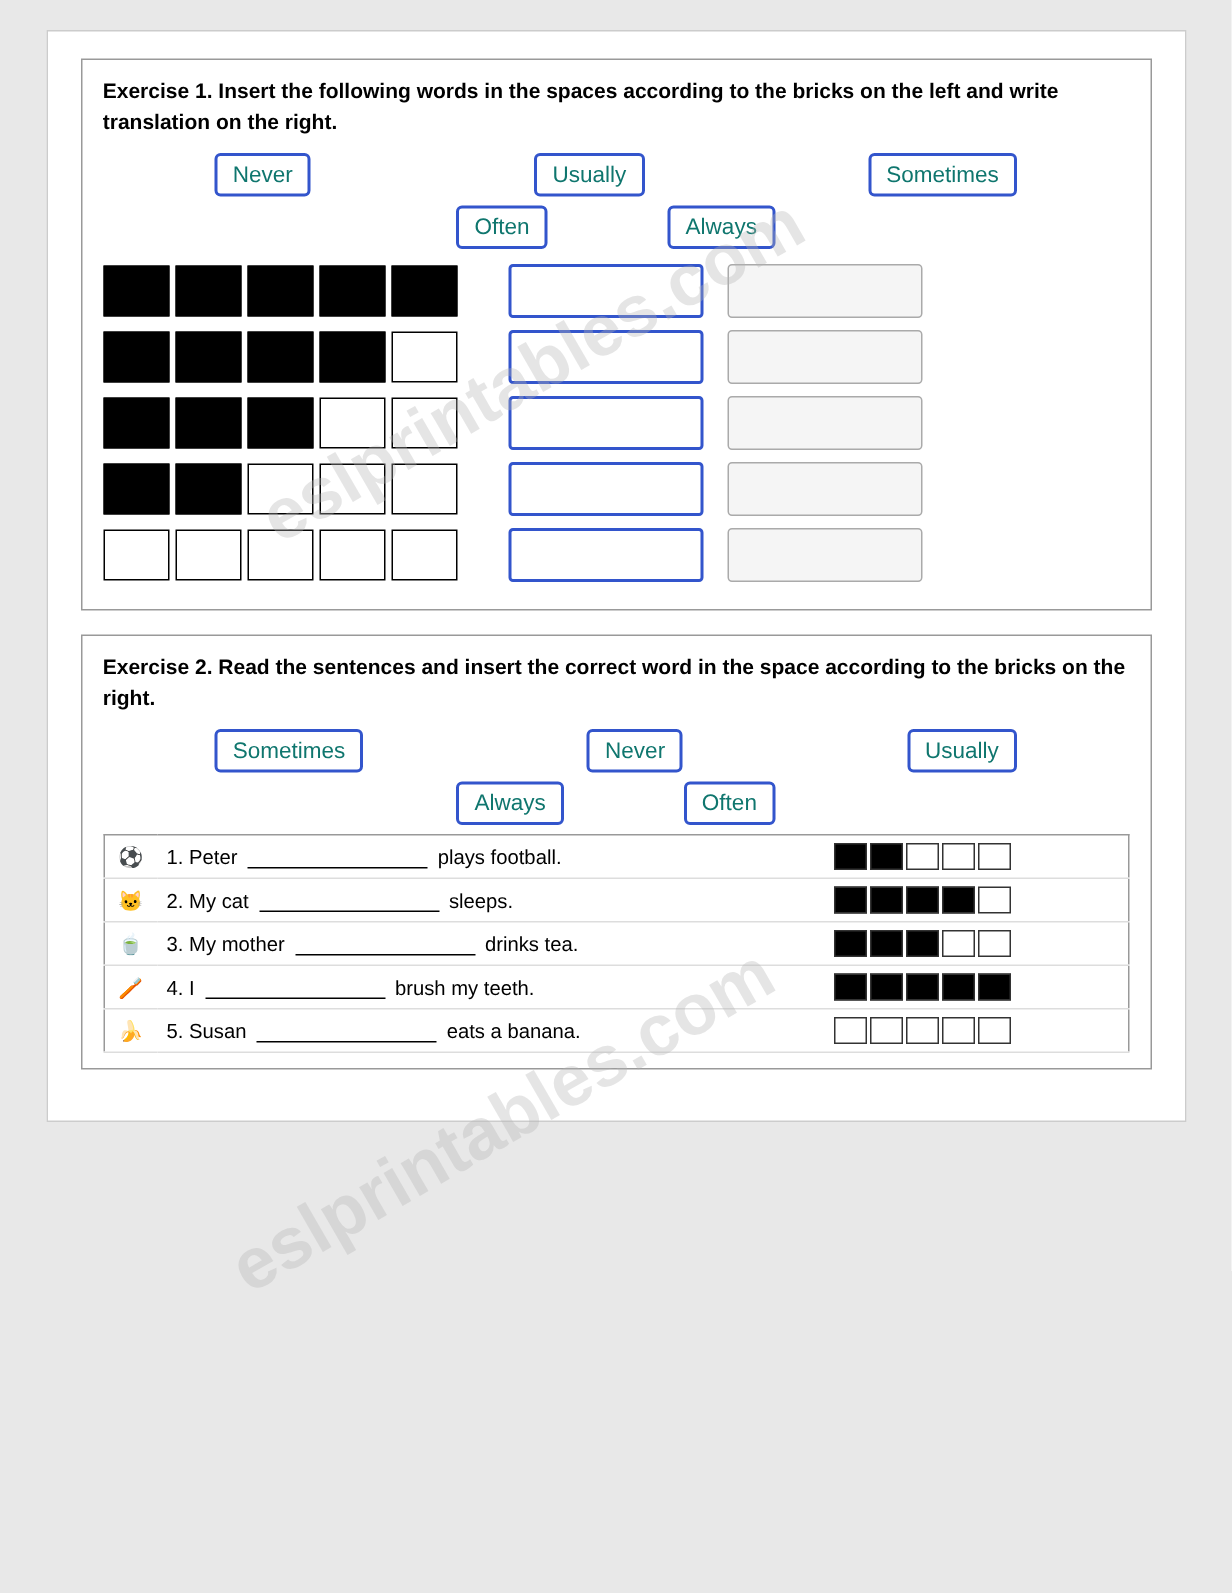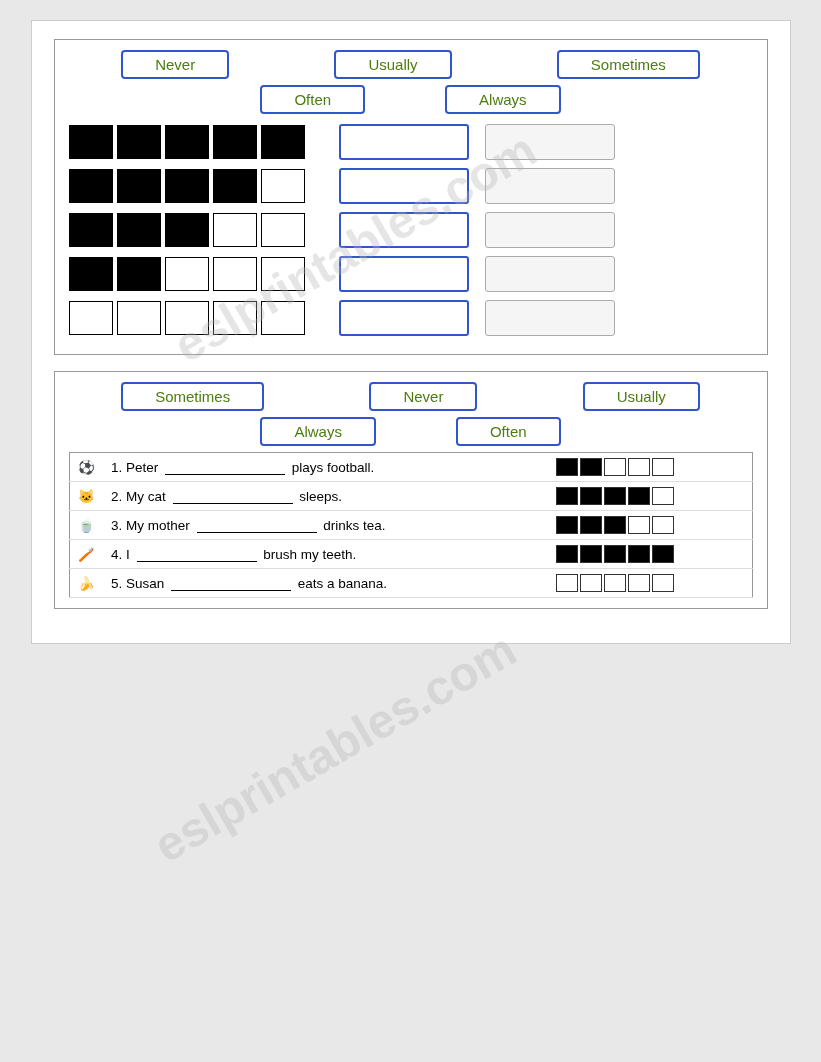--- a/index.html
+++ b/index.html
@@ -31,23 +31,23 @@
       margin-bottom: 10px;
     }
     .word-chips-row {
       display: flex;
       justify-content: space-around;
       margin-bottom: 6px;
     }
     .word-chip {
       border: 2px solid #3355cc;
       border-radius: 4px;
-      padding: 4px 32px;
+      padding: 4px 10px;
       font-size: 15px;
-      color: #4d7c0f;
+      color: #0f766e;
       background: #fff;
       text-align: right;
     }
     .bricks-section {
       margin-top: 10px;
     }
     .brick-row {
       display: flex;
       align-items: center;
       margin-bottom: 8px;
@@ -144,20 +144,21 @@
 </head>
 <body>
 
 <div class="page-wrap">
   <div class="page">
 
     <div class="watermark" style="top:200px; left:120px; z-index:10;">eslprintables.com</div>
     <div class="watermark" style="top:700px; left:100px; z-index:10;">eslprintables.com</div>
 
     <div class="exercise-box">
+      <div class="exercise-title">Exercise 1. Insert the following words in the spaces according to the bricks on the left and write translation on the right.</div>
 
       <div class="word-chips-row">
         <div class="word-chip">Never</div>
         <div class="word-chip">Usually</div>
         <div class="word-chip">Sometimes</div>
       </div>
 
       <div class="word-chips-row" style="justify-content: center; gap: 80px;">
         <div class="word-chip">Often</div>
         <div class="word-chip">Always</div>
@@ -222,20 +223,21 @@
             <span class="brick empty"></span>
           </div>
           <div class="answer-box"></div>
           <div class="translation-box"></div>
         </div>
 
       </div>
     </div>
 
     <div class="exercise-box">
+      <div class="exercise-title">Exercise 2. Read the sentences and insert the correct word in the space according to the bricks on the right.</div>
 
       <div class="word-chips-row">
         <div class="word-chip">Sometimes</div>
         <div class="word-chip">Never</div>
         <div class="word-chip">Usually</div>
       </div>
 
       <div class="word-chips-row" style="justify-content: center; gap: 80px;">
         <div class="word-chip">Always</div>
         <div class="word-chip">Often</div>

